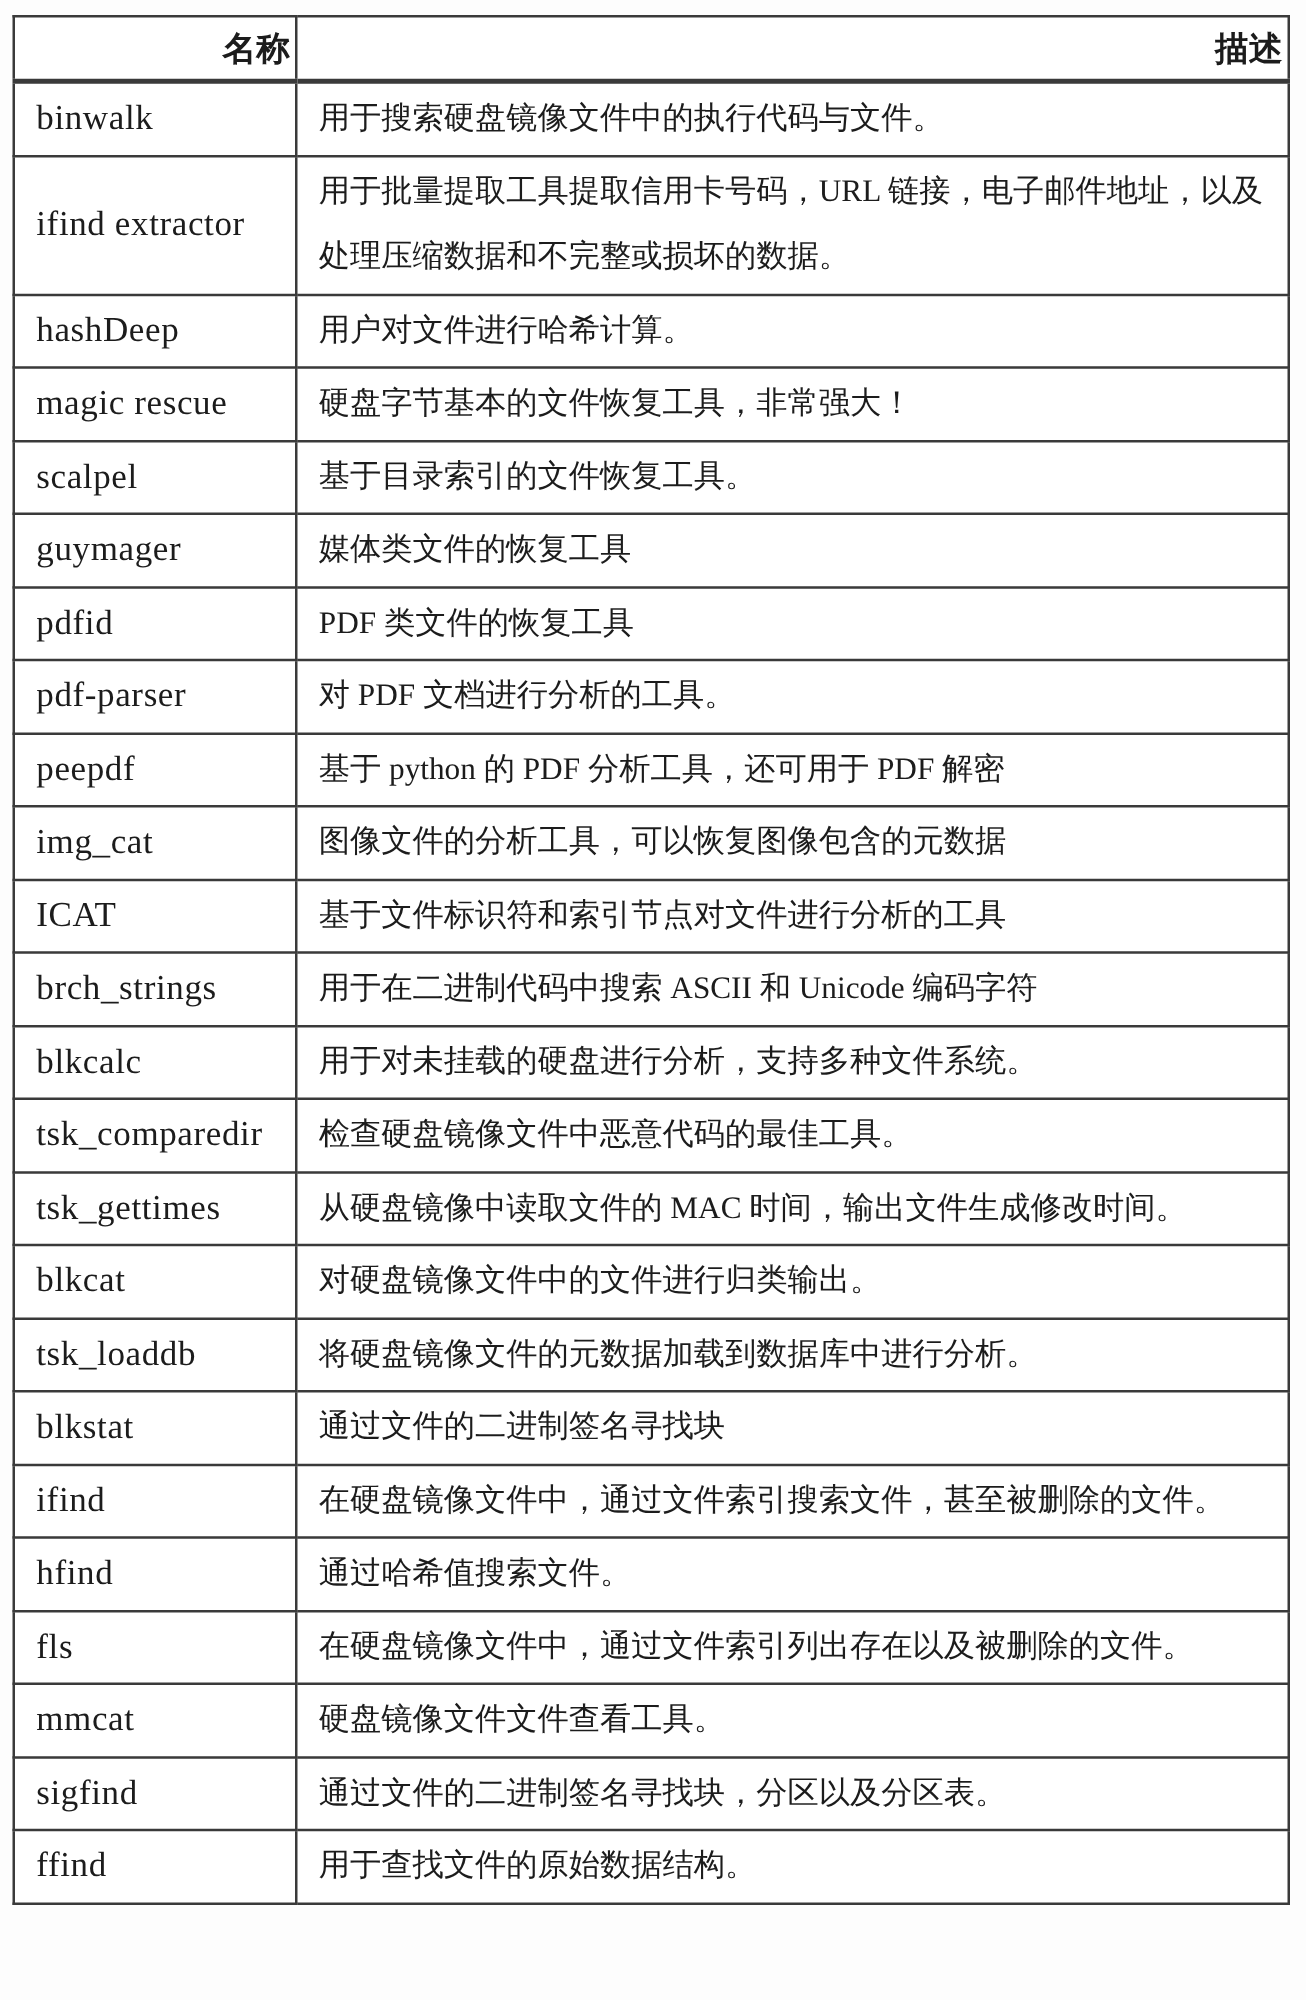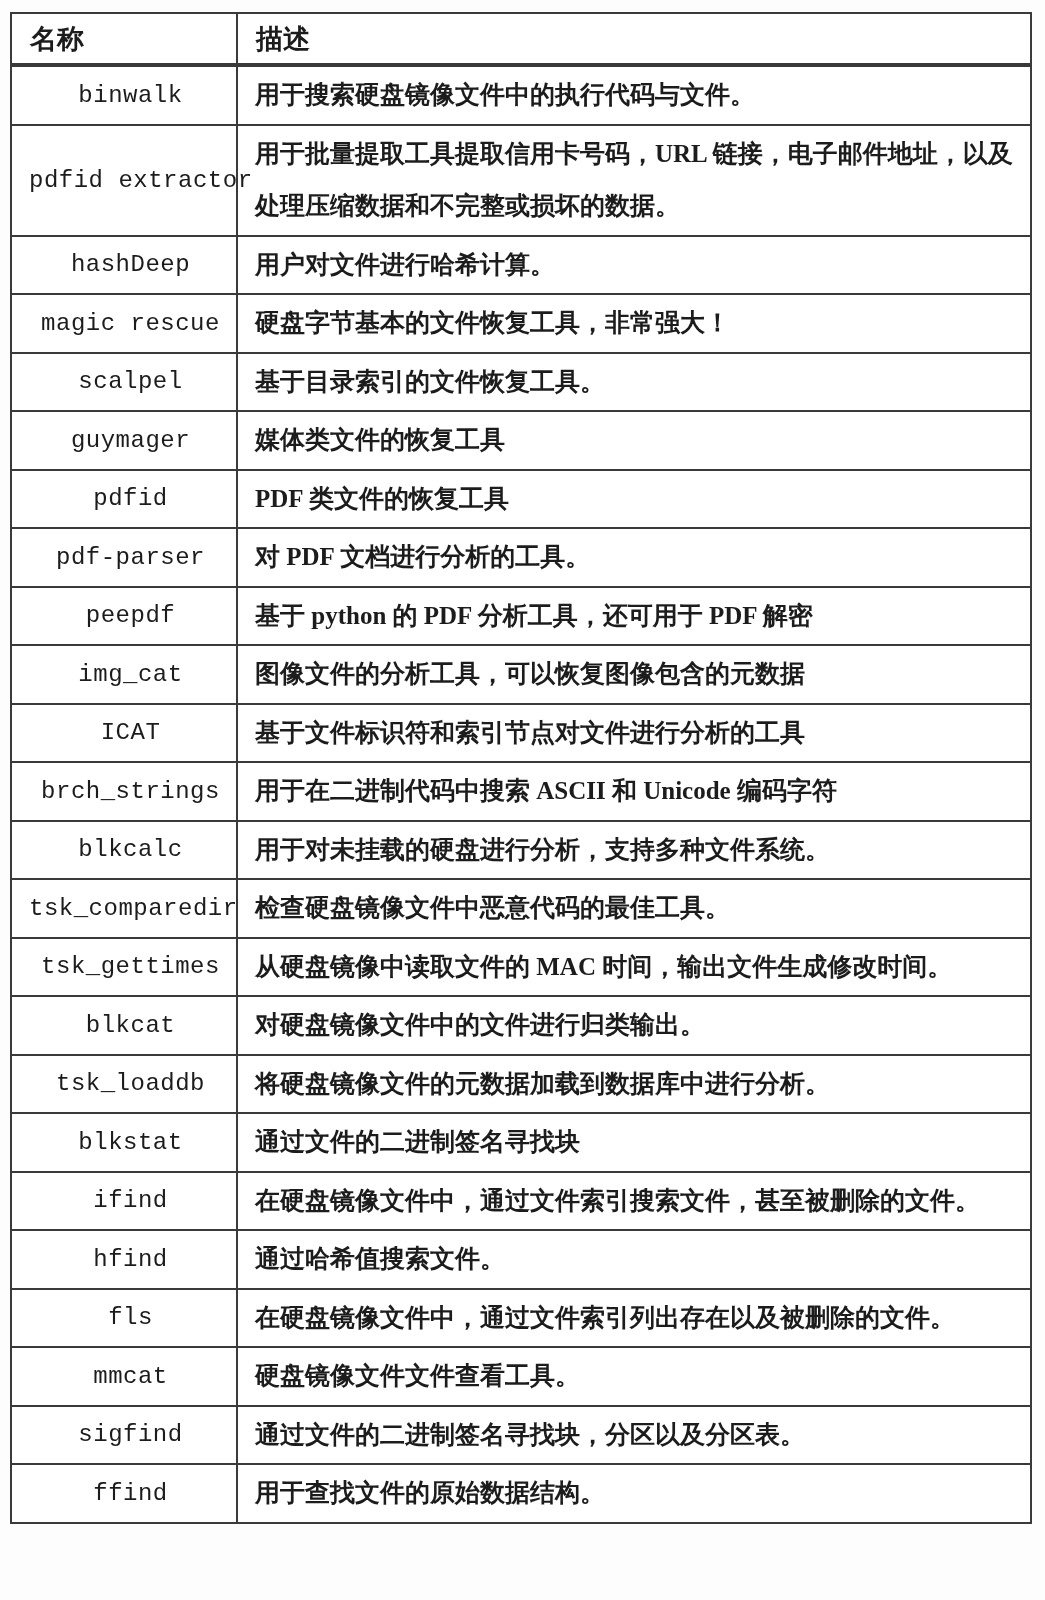--- a/index.html
+++ b/index.html
@@ -30,39 +30,38 @@
     text-align: left;
     vertical-align: middle;
     box-sizing: border-box;
     color: #1c1c1c;
   }
   thead th {
     height: 52px;
     font-family: "Liberation Serif", "DejaVu Serif", serif;
     font-weight: bold;
     font-size: 27px;
-    padding: 2px 24px 2px 18px;
+    padding: 2px 4px 2px 18px;
     border-bottom-width: 4px;
     white-space: nowrap;
+    text-align: right;
   }
   tbody td { height: 58px; }
   td.col-name {
-    font-family: Liberation Mono, monospace;
-    font-size: 24px;
+    font-family: Liberation Serif, serif;
+    font-size: 28px;
     padding: 2px 4px 2px 17px;
     white-space: nowrap;
     letter-spacing: 0.5px;
-    text-align: center;
   }
   td.col-desc {
     font-family: "Liberation Serif", "DejaVu Serif", serif;
     font-size: 25px;
     line-height: 2.1;
     padding: 2px 12px 2px 17px;
-    font-weight: bold;
   }
 </style>
 </head>
 <body>
 
 <div class="page">
   <table class="tools">
     <colgroup>
       <col class="c1">
       <col class="c2">
@@ -72,21 +71,21 @@
         <th class="col-name">名称</th>
         <th class="col-desc">描述</th>
       </tr>
     </thead>
     <tbody>
         <tr>
           <td class="col-name">binwalk</td>
           <td class="col-desc">用于搜索硬盘镜像文件中的执行代码与文件。</td>
         </tr>
         <tr>
-          <td class="col-name">pdfid extractor</td>
+          <td class="col-name">ifind extractor</td>
           <td class="col-desc">用于批量提取工具提取信用卡号码，URL 链接，电子邮件地址，以及处理压缩数据和不完整或损坏的数据。</td>
         </tr>
         <tr>
           <td class="col-name">hashDeep</td>
           <td class="col-desc">用户对文件进行哈希计算。</td>
         </tr>
         <tr>
           <td class="col-name">magic rescue</td>
           <td class="col-desc">硬盘字节基本的文件恢复工具，非常强大！</td>
         </tr>

